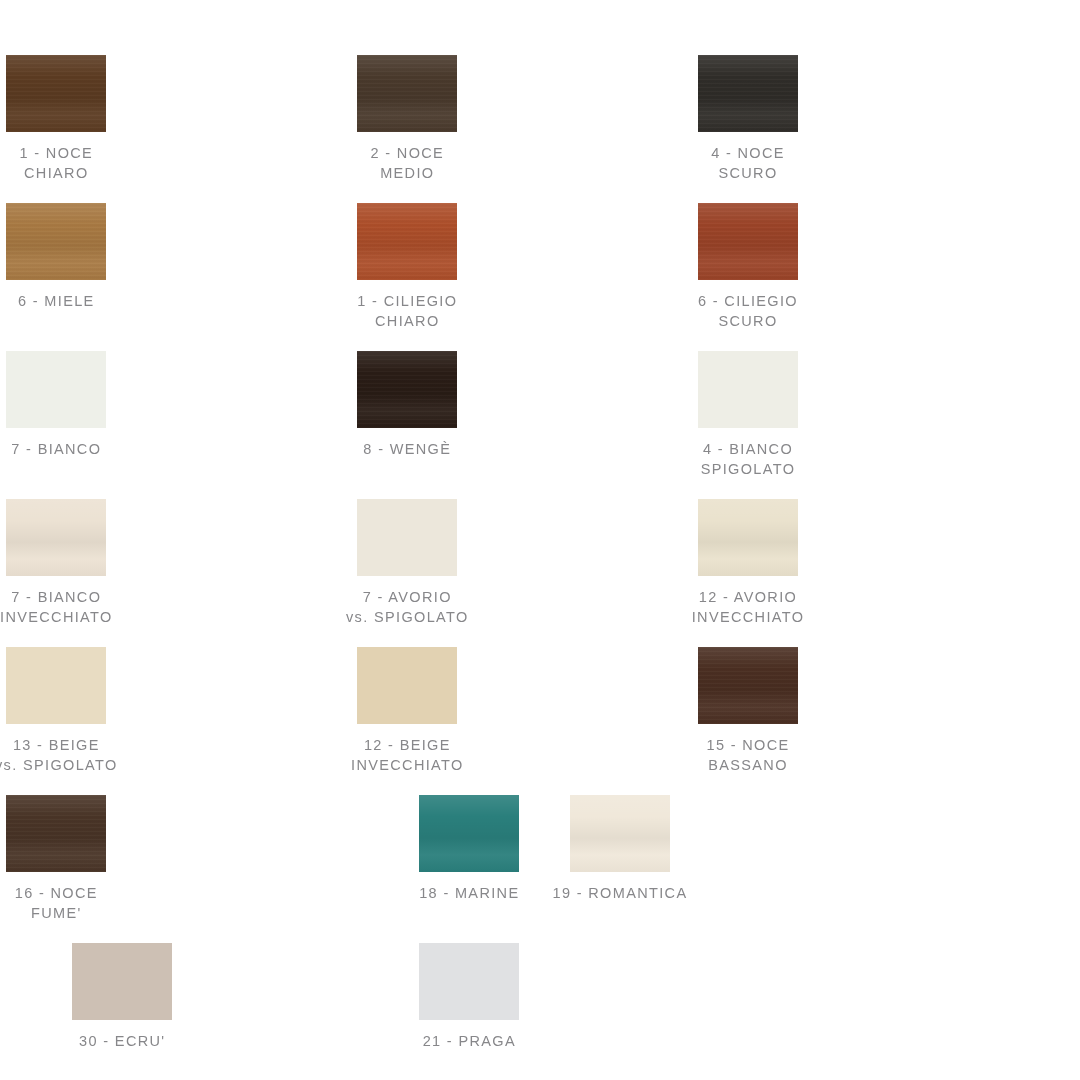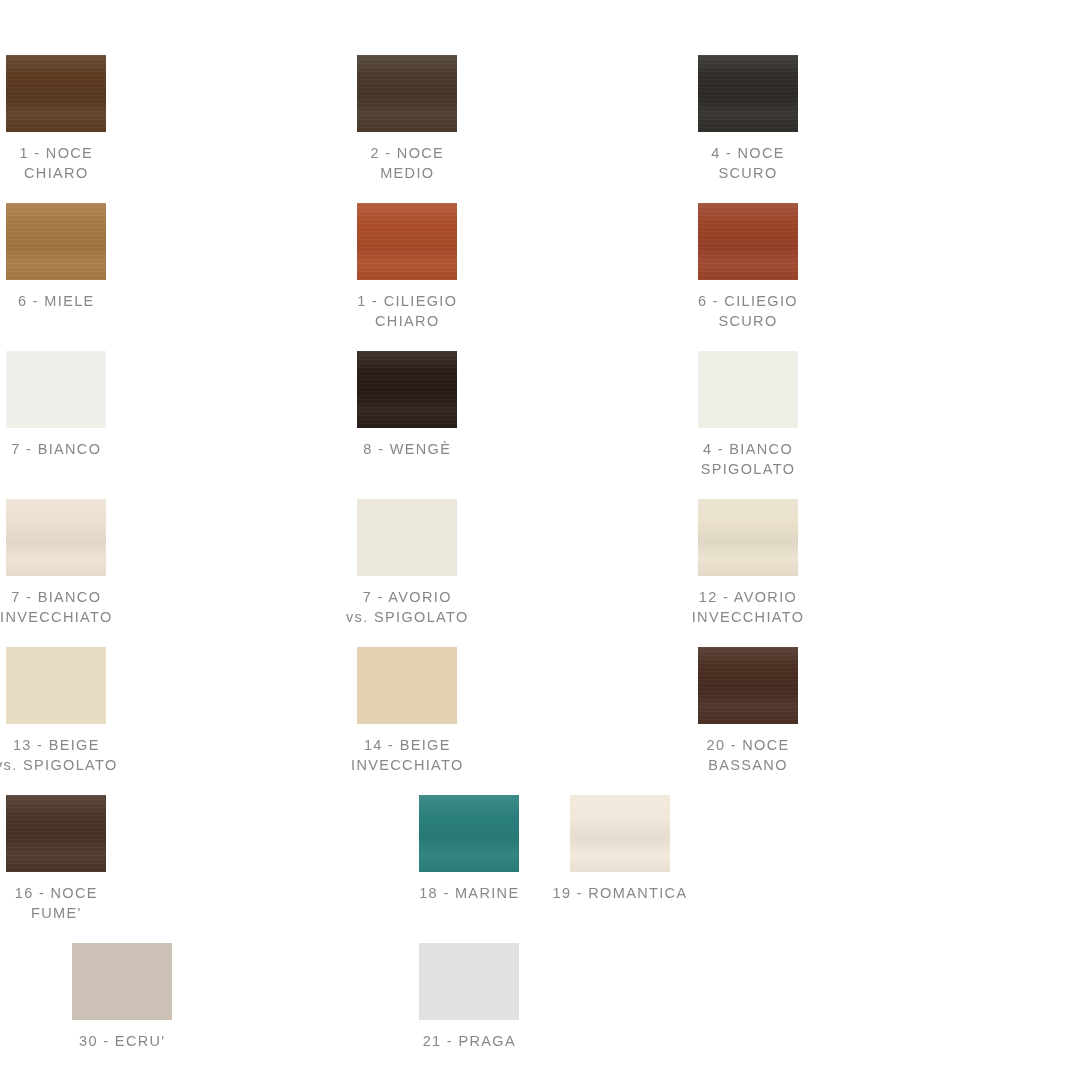--- a/index.html
+++ b/index.html
@@ -170,29 +170,29 @@
       <div class="swatch-label">12 - AVORIO
 INVECCHIATO</div>
     </div>
     <div class="swatch-cell col-0">
       <div class="swatch-chip" style="background: rgb(232, 220, 194);"></div>
       <div class="swatch-label">13 - BEIGE
 vs. SPIGOLATO</div>
     </div>
     <div class="swatch-cell col-1">
       <div class="swatch-chip" style="background: rgb(226, 210, 178);"></div>
-      <div class="swatch-label">14 - BEIGE
+      <div class="swatch-label">12 - BEIGE
 INVECCHIATO</div>
     </div>
     <div class="swatch-cell col-2">
       <div class="swatch-chip" style="background: rgb(75, 47, 34);">
         <span class="grain"></span>
         <span class="grain-soft"></span>
       </div>
-      <div class="swatch-label">20 - NOCE
+      <div class="swatch-label">15 - NOCE
 BASSANO</div>
     </div>
     <div class="swatch-cell col-0">
       <div class="swatch-chip" style="background: rgb(74, 53, 39);">
         <span class="grain"></span>
         <span class="grain-soft"></span>
       </div>
       <div class="swatch-label">16 - NOCE
 FUME'</div>
     </div>

